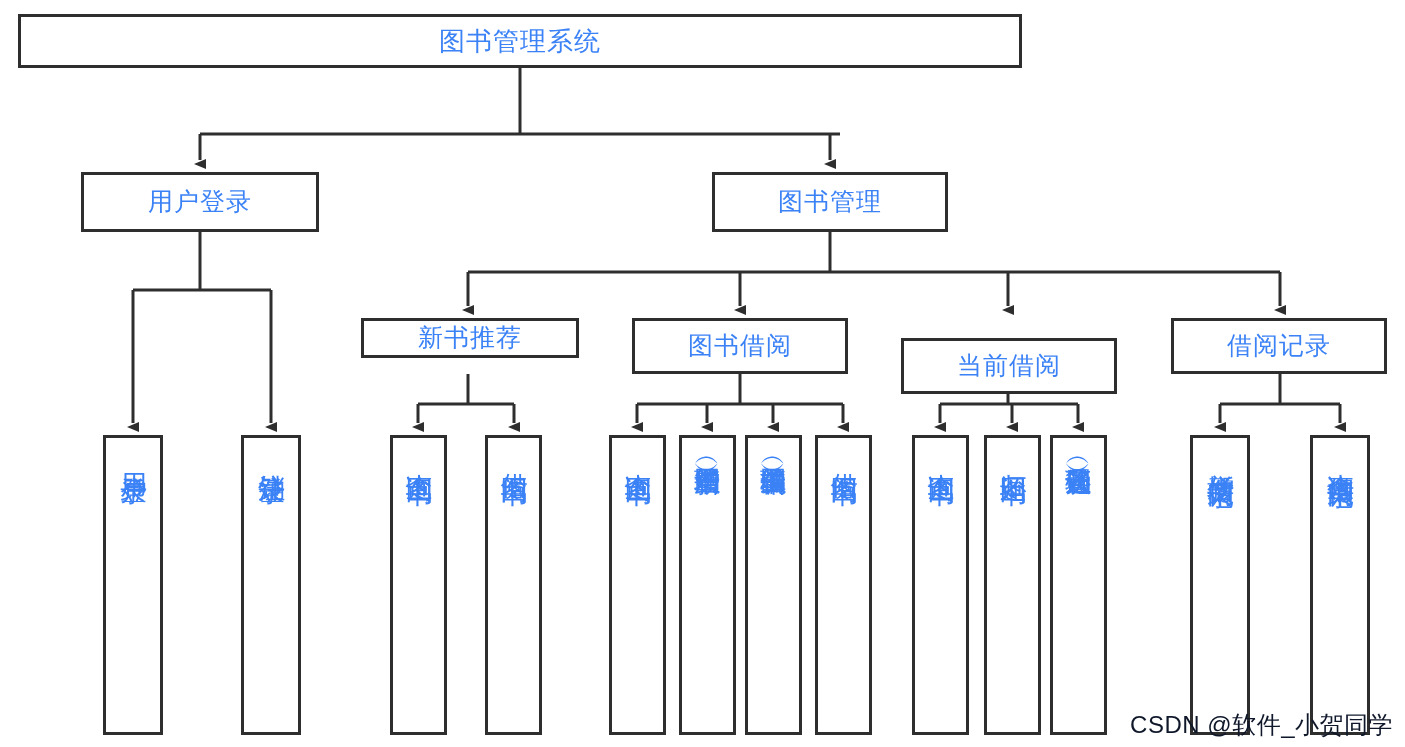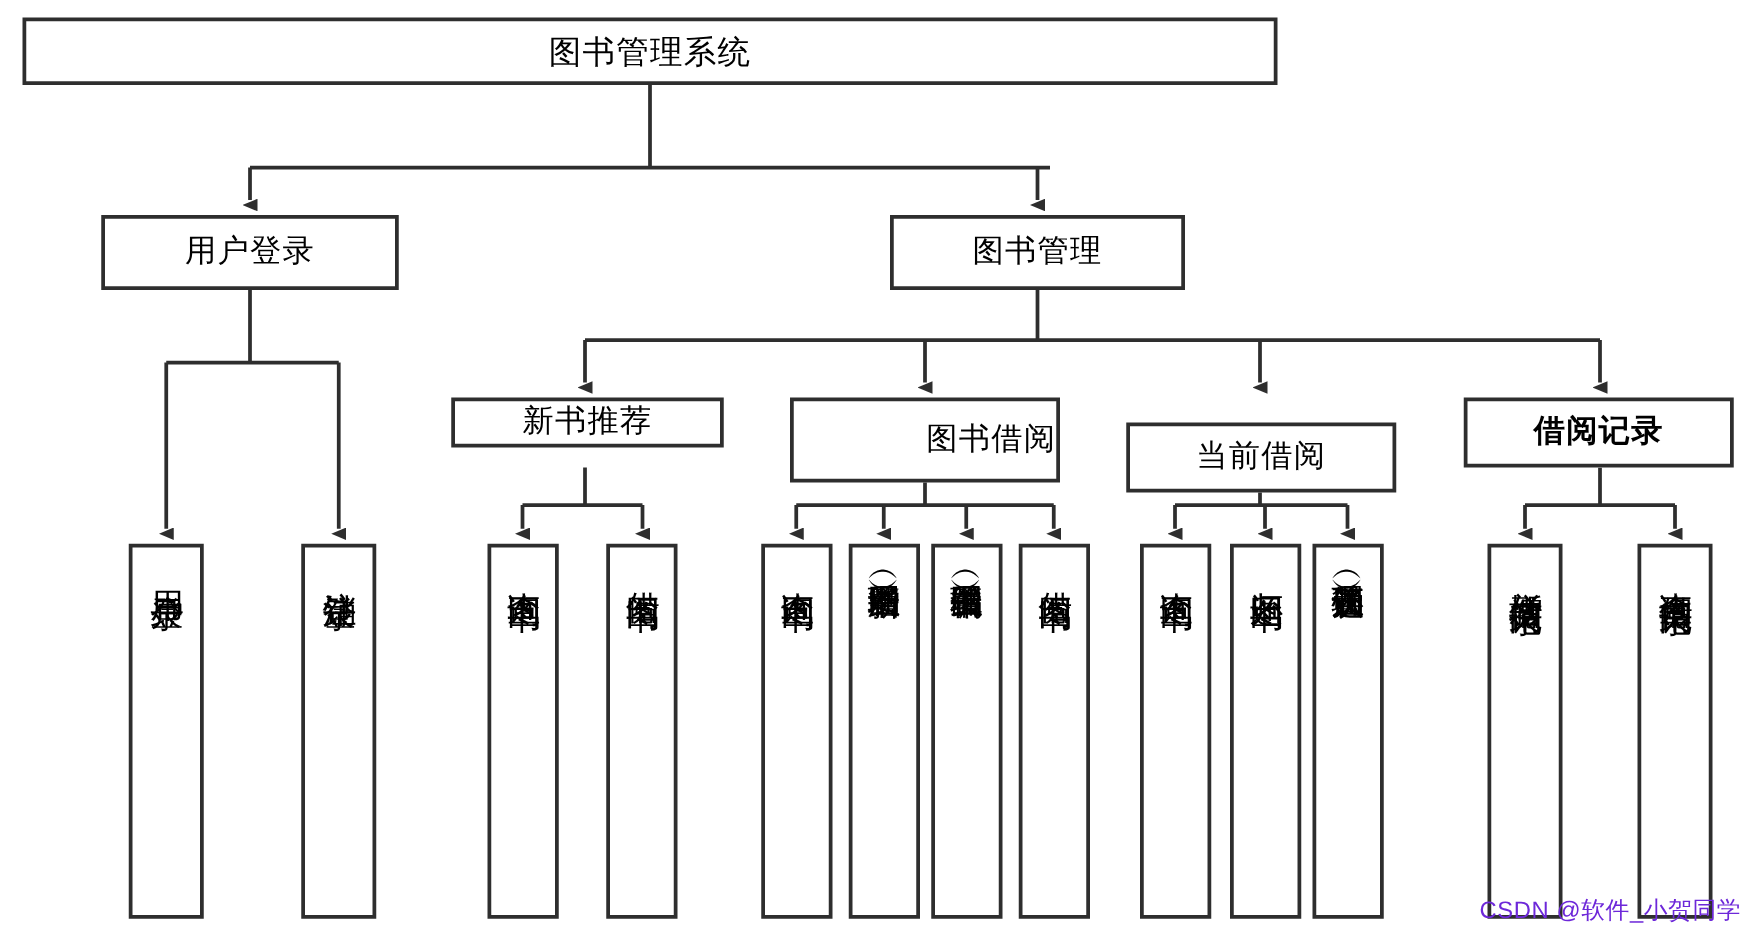--- a/index.html
+++ b/index.html
@@ -26,21 +26,21 @@
     pointer-events: none;
   }
   .node {
     position: absolute;
     box-sizing: border-box;
     border: 3px solid #2e2e2e;
     background: #ffffff;
     display: flex;
     align-items: center;
     justify-content: center;
-    color: #000000;
+    color: #3b82f6;
   }
   .node-label {
     display: block;
     letter-spacing: 1px;
     white-space: nowrap;
   }
   
   .node.horiz .node-label {
     font-size: 25px;
     line-height: 1.1;
@@ -65,22 +65,22 @@
     padding-top: 10px;
   }
   .node.leaf.tall-text .node-label {
     font-size: 26px;
     letter-spacing: 0px;
   }
   .watermark {
     position: absolute;
     right: 12px;
     bottom: 6px;
-    font-size: 19px;
-    color: #6d28d9;
+    font-size: 24px;
+    color: #0f172a;
     white-space: nowrap;
     letter-spacing: 0.5px;
   }
 </style>
 </head>
 <body>
 
 <div id="canvas">
 
   <svg class="connectors" viewBox="0 0 1405 747" xmlns="http://www.w3.org/2000/svg">
@@ -140,27 +140,27 @@
   <div class="node horiz" style="left:81px; top:172px; width:238px; height:60px;">
     <span class="node-label">用户登录</span>
   </div>
   <div class="node horiz" style="left:712px; top:172px; width:236px; height:60px;">
     <span class="node-label">图书管理</span>
   </div>
 
   <div class="node horiz" style="left:361px; top:318px; width:218px; height:40px;">
     <span class="node-label">新书推荐</span>
   </div>
-  <div class="node horiz" style="left:632px; top:318px; width:216px; height:68px;justify-content:flex-end;">
+  <div class="node horiz" style="left:632px; top:318px; width:216px; height:56px;">
     <span class="node-label">图书借阅</span>
   </div>
   <div class="node horiz" style="left:901px; top:318px; width:216px; height:56px;margin-top:20px;">
     <span class="node-label">当前借阅</span>
   </div>
-  <div class="node horiz" style="left:1171px; top:318px; width:216px; height:56px;font-weight:bold;">
+  <div class="node horiz" style="left:1171px; top:318px; width:216px; height:56px;">
     <span class="node-label">借阅记录</span>
   </div>
 
   <div class="node leaf" style="left:103px; top:435px; width:60px; height:300px;">
     <span class="node-label">用户登录</span>
   </div>
   <div class="node leaf" style="left:241px; top:435px; width:60px; height:300px;">
     <span class="node-label">注销登录</span>
   </div>
 

